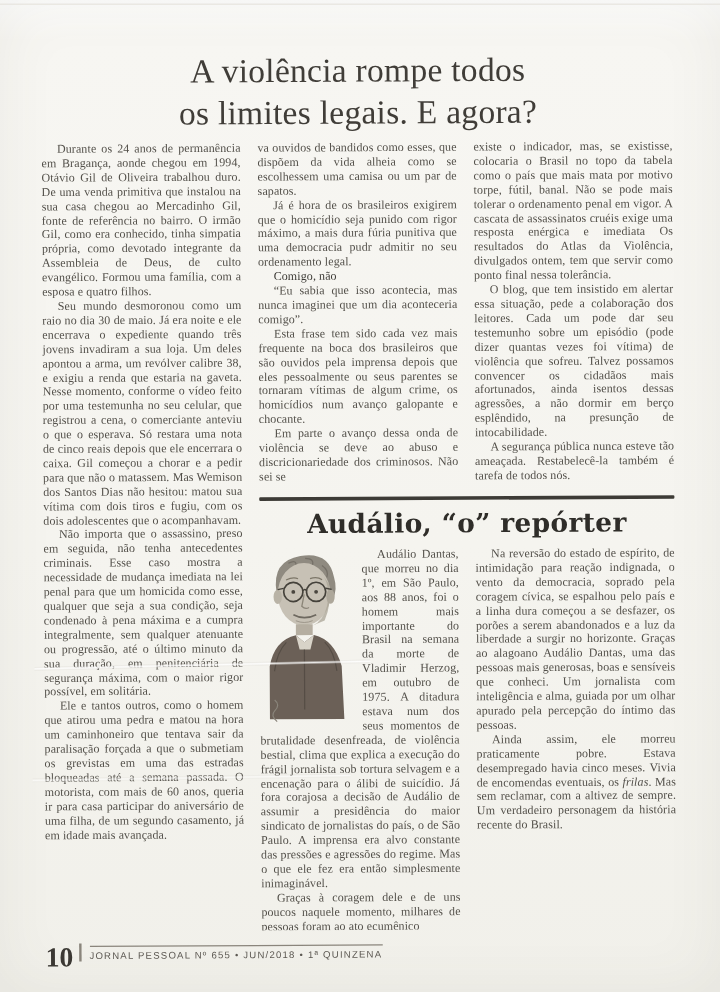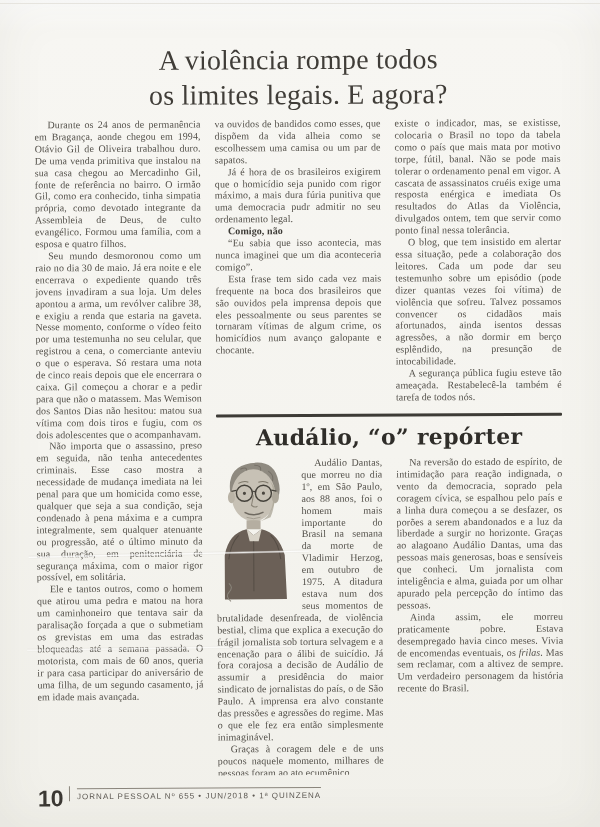--- a/index.html
+++ b/index.html
@@ -29,40 +29,40 @@
     font-size:10px;line-height:11.9px;letter-spacing:0.08px;
     text-align:justify;hyphens:auto;-webkit-hyphens:auto;
   }
   .colA{height:668px;overflow:hidden;}
   .right{width:346px;flex:0 0 346px;}
   .row{display:flex;gap:14px;}
   .row.top{height:284px;overflow:hidden;}
   .row.bottom{height:318px;overflow:hidden;}
   p{margin:0;text-indent:13px;}
   p.noindent{text-indent:0;}
-  p.subhead{font-weight:bold;color:#3c3a35;}
+  p.subhead{font-weight:normal;color:#3c3a35;}
   em{font-style:italic;font-family:Liberation Serif, serif;}
   .audalio .rule{
     margin-top:12px;height:3px;background:#3d3b36;border-radius:1px;
   }
   .audalio h2{
     margin:7px 0 7px;text-align:center;
     font-family:"DejaVu Serif",serif;font-weight:bold;
     font-size:22px;color:#2f2d29;letter-spacing:0.3px;
   }
   .portrait{
     float:left;width:78px;height:150px;margin:2px 7px 2px 0;
   }
   .footer{
     position:absolute;left:36px;top:785px;width:300px;
     display:flex;align-items:flex-start;
   }
   .pagenum{
     font-weight:bold;font-size:23px;line-height:24px;color:#3b3833;
-    font-family:Liberation Sans, sans-serif;
+    font-family:Liberation Serif, serif;
   }
   .tick{width:1.5px;height:15px;background:#8a857c;margin:0 7px 0 5px;}
   .ftext{
     border-top:1.2px solid #8a857c;padding-top:3px;margin-top:2px;
     font-family:"Liberation Sans",sans-serif;
     font-size:8px;letter-spacing:1px;color:#5c5852;white-space:nowrap;
   }
   .crease{position:absolute;height:3px;pointer-events:none;
     background:linear-gradient(180deg,rgba(120,113,100,0.10),rgba(255,255,255,0.85),rgba(120,113,100,0.08));
   }
@@ -91,25 +91,26 @@
       </div>
 
       <div class="right">
         <div class="row top">
           <div class="col">
             <p class="noindent">va ouvidos de bandidos como esses, que dispõem da vida alheia como se escolhessem uma camisa ou um par de sapatos.</p>
             <p>Já é hora de os brasileiros exigirem que o homicídio seja punido com rigor máximo, a mais dura fúria punitiva que uma democracia pudr admitir no seu ordenamento legal.</p>
             <p class="subhead">Comigo, não</p>
             <p>“Eu sabia que isso acontecia, mas nunca imaginei que um dia aconteceria comigo”.</p>
             <p>Esta frase tem sido cada vez mais frequente na boca dos brasileiros que são ouvidos pela imprensa depois que eles pessoalmente ou seus parentes se tornaram vítimas de algum crime, os homicídios num avanço galopante e chocante.</p>
+            <p>Em parte o avanço dessa onda de violência se deve ao abuso e discricionariedade dos criminosos. Não sei se</p>
           </div>
           <div class="col">
             <p class="noindent">existe o indicador, mas, se  existisse, colocaria o Brasil no topo da tabela como o país que mais mata por motivo torpe, fútil, banal. Não se pode mais tolerar o ordenamento penal em vigor. A cascata de assassinatos cruéis exige uma resposta enérgica e imediata Os resultados do Atlas da Violência, divulgados ontem, tem que servir como ponto final nessa tolerância.</p>
             <p>O blog, que tem insistido em alertar essa situação, pede a colaboração dos leitores. Cada um pode dar seu testemunho sobre um episódio (pode dizer quantas vezes foi vítima) de violência que sofreu. Talvez possamos convencer os cidadãos mais afortunados, ainda isentos dessas agressões, a não dormir em berço esplêndido, na presunção de intocabilidade.</p>
-            <p>A segurança pública fugiu esteve tão ameaçada. Restabelecê-la também é tarefa de todos nós.</p>
+            <p>A segurança pública nunca esteve tão ameaçada. Restabelecê-la também é tarefa de todos nós.</p>
           </div>
         </div>
 
         <div class="audalio">
           <div class="rule"></div>
           <h2>Audálio, “o” repórter</h2>
           <div class="row bottom">
             <div class="col">
               <div class="portrait">
                 <svg viewBox="0 0 78 150" width="78" height="150" xmlns="http://www.w3.org/2000/svg">

